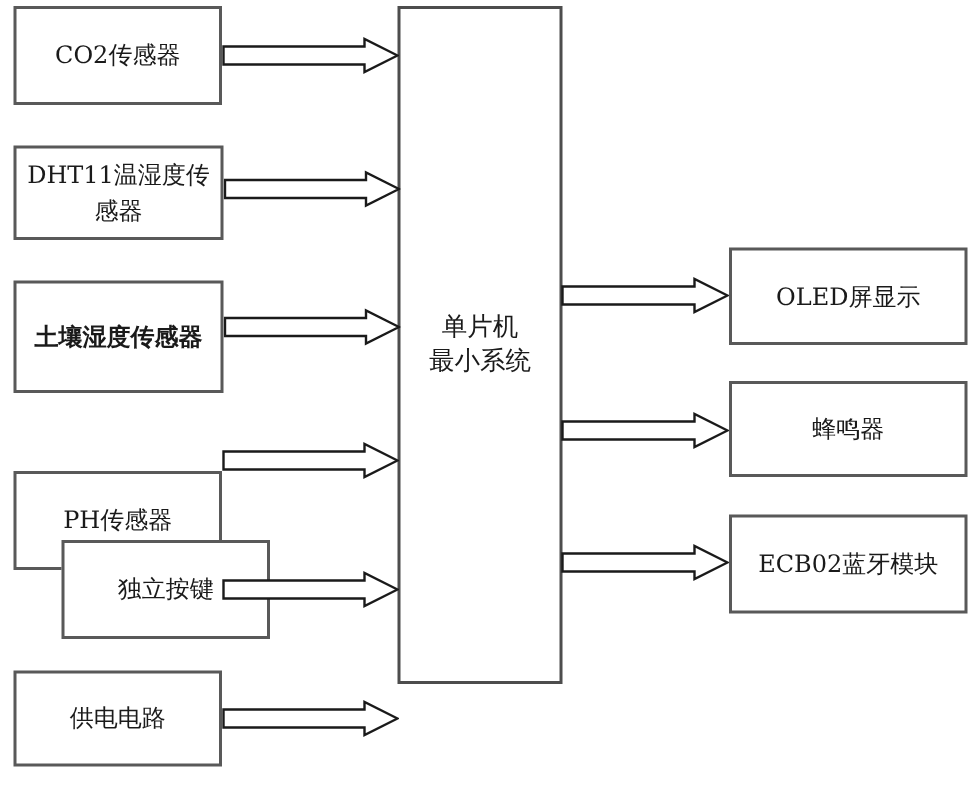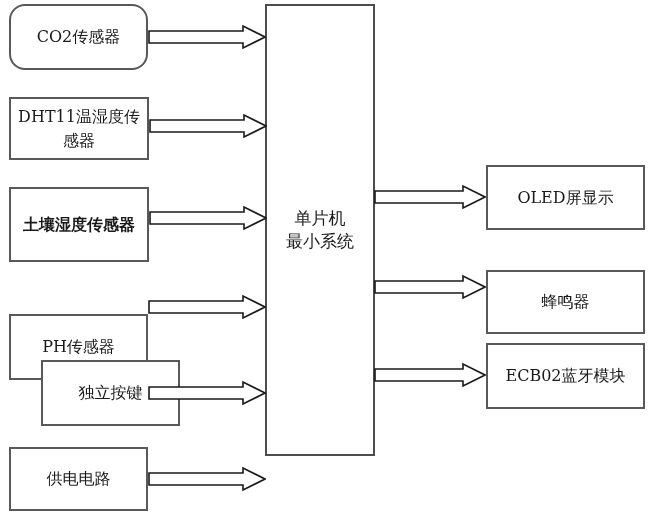--- a/index.html
+++ b/index.html
@@ -30,31 +30,31 @@
     white-space: pre-line;
     z-index: 1;
   }
   .mcu {
     border-color: #4d4d4d;
     font-size: 17px;
     line-height: 23px;
     z-index: 0;
   }
   
-  #box-co2    { left: 9px;  top: 4px;   width: 139px; height: 66px; border-radius: 16px; }
+  #box-co2    { left: 9px;  top: 4px;   width: 139px; height: 66px; }
   #box-dht11  { left: 9px;  top: 97px;  width: 140px; height: 63px; }
   #box-soil   { left: 9px;  top: 187px; width: 140px; height: 75px; font-weight: bold; }
   #box-ph     { left: 9px;  top: 274px; width: 139px; height: 66px; margin-top: 40px; }
   #box-key    { left: 9px;  top: 360px; width: 139px; height: 66px; margin-left: 32px; }
   #box-power  { left: 9px;  top: 447px; width: 139px; height: 64px; text-align: center; }
   
   #box-mcu    { left: 265px; top: 4px;  width: 110px; height: 452px; }
   
   #box-oled   { left: 486px; top: 165px; width: 159px; height: 65px; }
-  #box-buzzer { left: 486px; top: 254px; width: 159px; height: 64px; margin-top: 16px; }
+  #box-buzzer { left: 486px; top: 254px; width: 159px; height: 64px; }
   #box-bt     { left: 486px; top: 343px; width: 159px; height: 66px; }
 
   .arrow {
     position: absolute;
     z-index: 2;
     display: block;
   }
   .arrow svg { display: block; }
   
   #arr-co2   { left: 148px; top: 24px;  }

